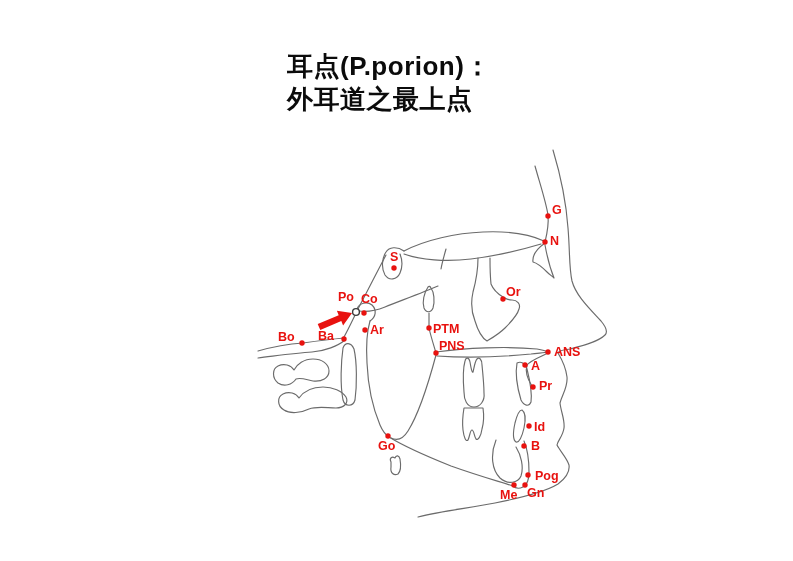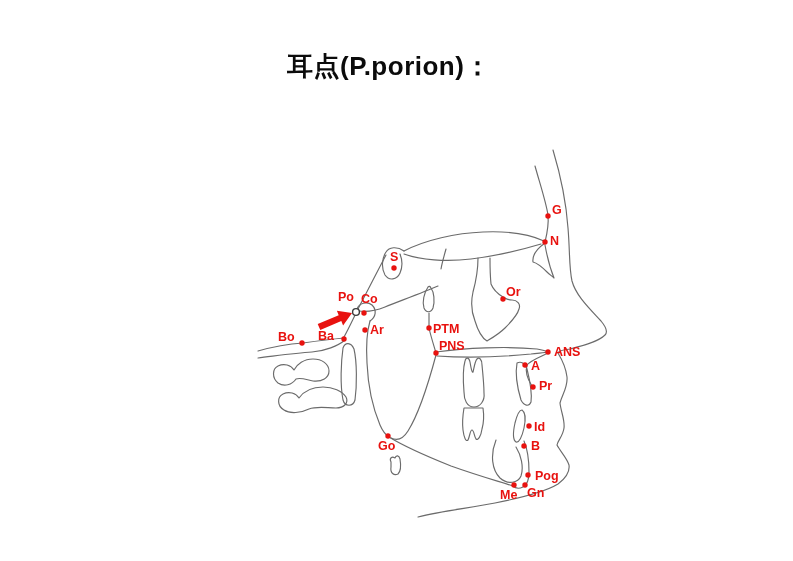--- a/index.html
+++ b/index.html
@@ -12,20 +12,21 @@
   .trace{fill:none;stroke:#6b6b6b;stroke-width:1.15;stroke-linecap:round;stroke-linejoin:round;}
   .lm-label{font-family:"Liberation Sans",sans-serif;font-size:12.5px;font-weight:bold;}
 </style>
 </head>
 <body>
 
 <div class="slide">
 
   <div class="title">
     <div>耳点(P.porion)：</div>
+    <div>外耳道之最上点</div>
   </div>
 
   <svg class="diagram" viewBox="0 0 793 561">
     <g>
       <path class="trace" d="M 553,150 C 559,170 566,200 568,228 C 570,252 569,268 572,281 C 576,296 590,309 601,321
            C 606,327 608,332 605,335 C 598,342 582,346 570,349 C 564,350 559,350 558,353
            C 561,358 566,368 567,377 C 568,387 562,395 560,403 C 561,412 565,420 564,428
            C 563,436 558,440 557,445 C 560,451 567,458 569,465 C 570,472 566,478 558,484
            C 545,492 520,498 495,503 C 470,508 441,511 418,517"></path>
       <path class="trace" d="M 535,166 C 540,184 546,202 548,215 C 549,226 547,234 545,242"></path>

